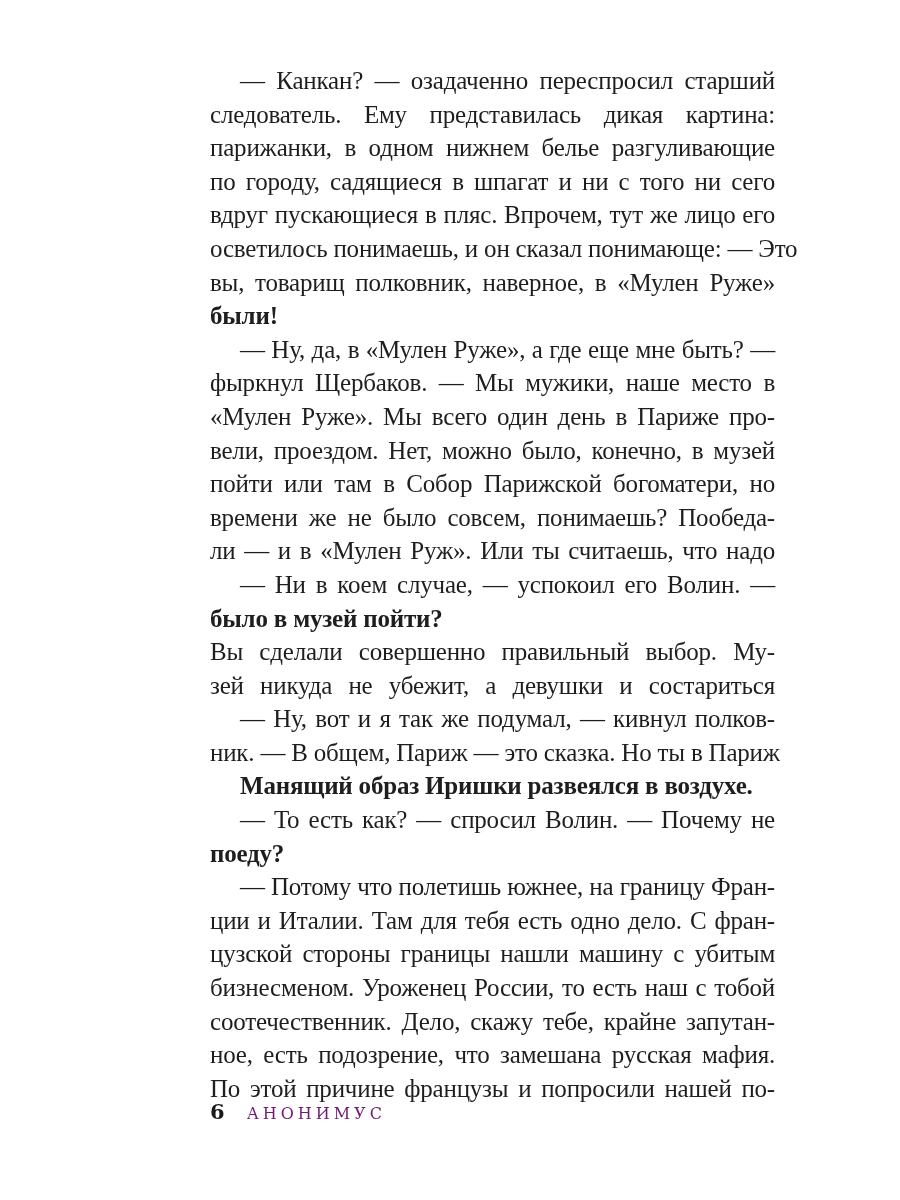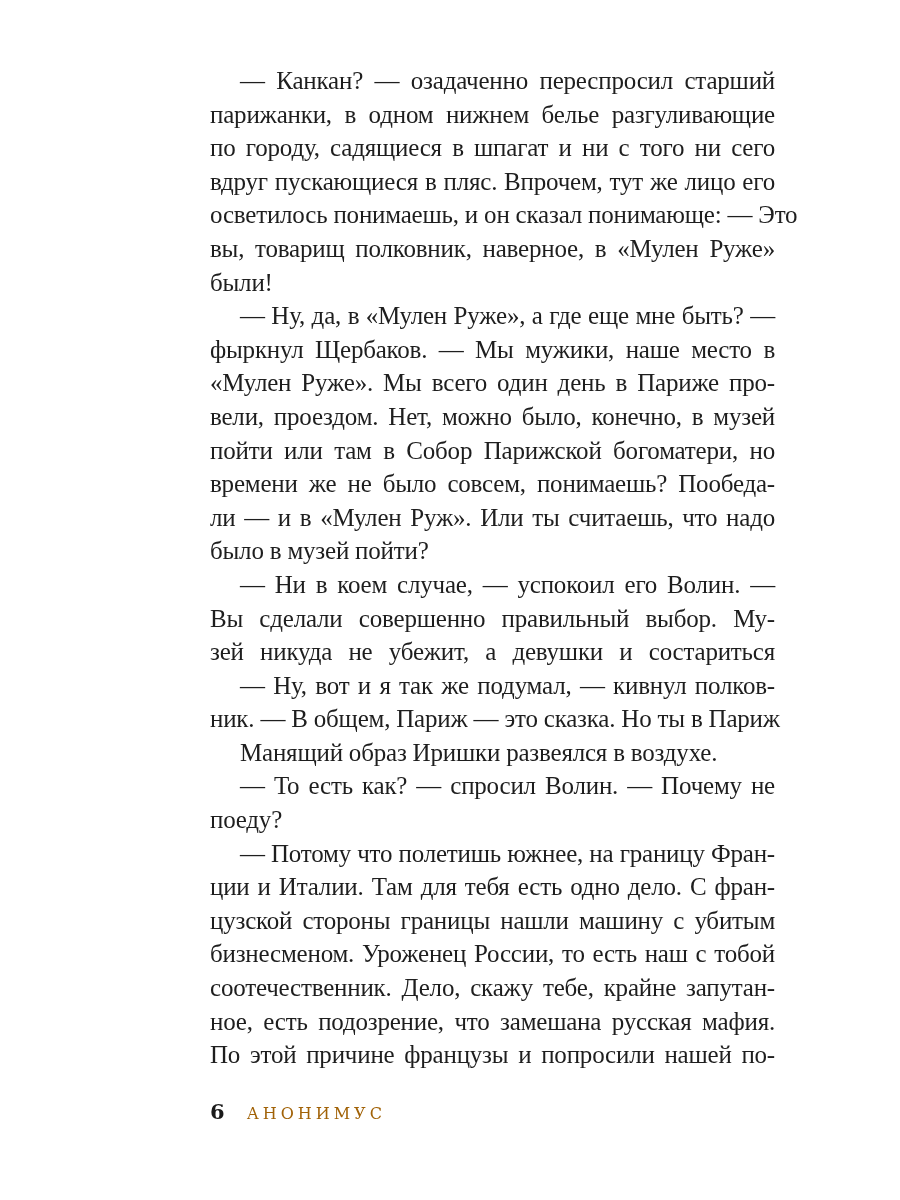--- a/index.html
+++ b/index.html
@@ -33,20 +33,21 @@
       height: 33.6px;
       line-height: 33.6px;
       font-size: 25px;
       white-space: nowrap;
       text-align: justify;
       text-align-last: justify;
       letter-spacing: -0.2px;
     }
     .line.last {
       text-align-last: left;
+      font-weight: bold;
     }
     .line.indent {
       padding-left: 30px;
     }
     .footer {
       position: absolute;
       left: 162px;
       top: 1099px;
       height: 24px;
       display: flex;
@@ -56,44 +57,45 @@
     .page-number {
       font-family: "DejaVu Serif", serif;
       font-weight: bold;
       font-size: 21px;
       color: #1a1a1a;
     }
     .running-head {
       font-family: "DejaVu Serif", serif;
       font-size: 16px;
       letter-spacing: 4px;
-      color: #a16207;
+      color: #701a75;
     }
   </style>
 </head>
 <body>
 
 <div class="page">
   <div class="text-block" id="text-block">
       <span class="line indent">— Канкан? — озадаченно переспросил старший</span>
+      <span class="line">следователь. Ему представилась дикая картина:</span>
       <span class="line">парижанки, в одном нижнем белье разгуливающие</span>
       <span class="line">по городу, садящиеся в шпагат и ни с того ни сего</span>
       <span class="line">вдруг пускающиеся в пляс. Впрочем, тут же лицо его</span>
       <span class="line">осветилось понимаешь, и он сказал понимающе: — Это</span>
       <span class="line">вы, товарищ полковник, наверное, в «Мулен Руже»</span>
       <span class="line last">были!</span>
       <span class="line indent">— Ну, да, в «Мулен Руже», а где еще мне быть? —</span>
       <span class="line">фыркнул Щербаков. — Мы мужики, наше место в</span>
       <span class="line">«Мулен Руже». Мы всего один день в Париже про-</span>
       <span class="line">вели, проездом. Нет, можно было, конечно, в музей</span>
       <span class="line">пойти или там в Собор Парижской богоматери, но</span>
       <span class="line">времени же не было совсем, понимаешь? Пообеда-</span>
       <span class="line">ли — и в «Мулен Руж». Или ты считаешь, что надо</span>
+      <span class="line indent">— Ни в коем случае, — успокоил его Волин. —</span>
       <span class="line last">было в музей пойти?</span>
-      <span class="line indent">— Ни в коем случае, — успокоил его Волин. —</span>
       <span class="line">Вы сделали совершенно правильный выбор. Му-</span>
       <span class="line">зей никуда не убежит, а девушки и состариться</span>
       <span class="line indent">— Ну, вот и я так же подумал, — кивнул полков-</span>
       <span class="line">ник. — В общем, Париж — это сказка. Но ты в Париж</span>
       <span class="line indent last">Манящий образ Иришки развеялся в воздухе.</span>
       <span class="line indent">— То есть как? — спросил Волин. — Почему не</span>
       <span class="line last">поеду?</span>
       <span class="line indent">— Потому что полетишь южнее, на границу Фран-</span>
       <span class="line">ции и Италии. Там для тебя есть одно дело. С фран-</span>
       <span class="line">цузской стороны границы нашли машину с убитым</span>

